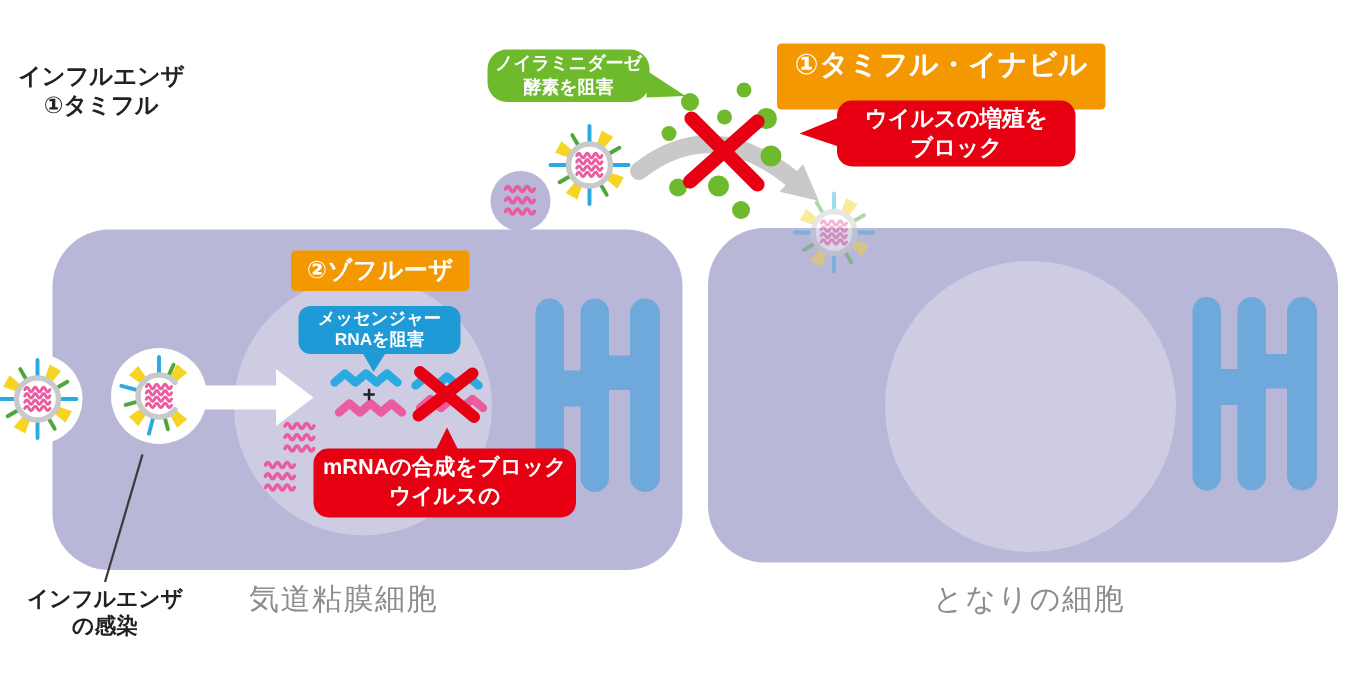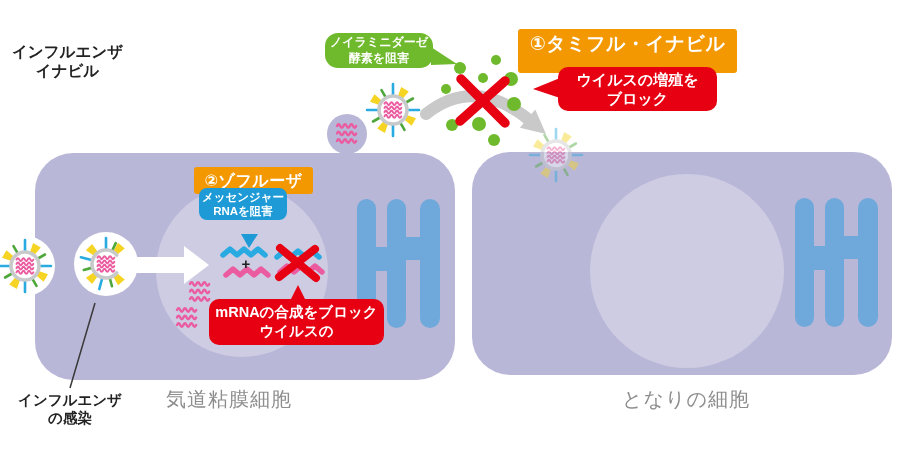--- a/index.html
+++ b/index.html
@@ -148,38 +148,38 @@
     <use href="#g-virus" transform="translate(556,155)" opacity="0.45"></use>
 
     <polygon points="431,47 457,64 431,65" fill="#6FBA2C"></polygon>
     <polygon points="560,78 533,89 560,98" fill="#E60012"></polygon>
     <polygon points="241,234 258,234 249,248" fill="#1E9BD7"></polygon>
     <polygon points="289,303 298,285 307,303" fill="#E60012"></polygon>
   </svg>
 
   <div class="abs black-label" style="left:5px;top:43px;width:125px;font-size:15.5px;line-height:18.5px;">
     <div>インフルエンザ</div>
-    <div>イナビル</div>
+    <div>①タミフル</div>
   </div>
 
   <div class="abs bubble green-bubble" style="left:325px;top:33px;width:108px;height:35px;">
     <div>ノイラミニダーゼ</div>
     <div>酵素を阻害</div>
   </div>
 
   <div class="abs orange-box" style="left:518px;top:29px;width:219px;height:44px;font-size:19px;line-height:29px;">①タミフル・イナビル</div>
 
   <div class="abs bubble red-bubble" style="left:558px;top:67px;width:159px;height:44px;">
     <div>ウイルスの増殖を</div>
     <div>ブロック</div>
   </div>
 
   <div class="abs orange-box" style="left:194px;top:167px;width:119px;height:27px;font-size:16px;line-height:27px;">②ゾフルーザ</div>
 
-  <div class="abs bubble blue-bubble" style="left:199px;top:188px;width:88px;height:32px;">
+  <div class="abs bubble blue-bubble" style="left:199px;top:204px;width:108px;height:32px;">
     <div>メッセンジャー</div>
     <div>RNAを阻害</div>
   </div>
 
   <div class="abs plus-sign" style="left:238px;top:255px;width:16px;">+</div>
 
   <div class="abs bubble red-bubble small" style="left:209px;top:299px;width:175px;height:46px;">
     <div>mRNAの合成をブロック</div>
     <div>ウイルスの</div>
   </div>

